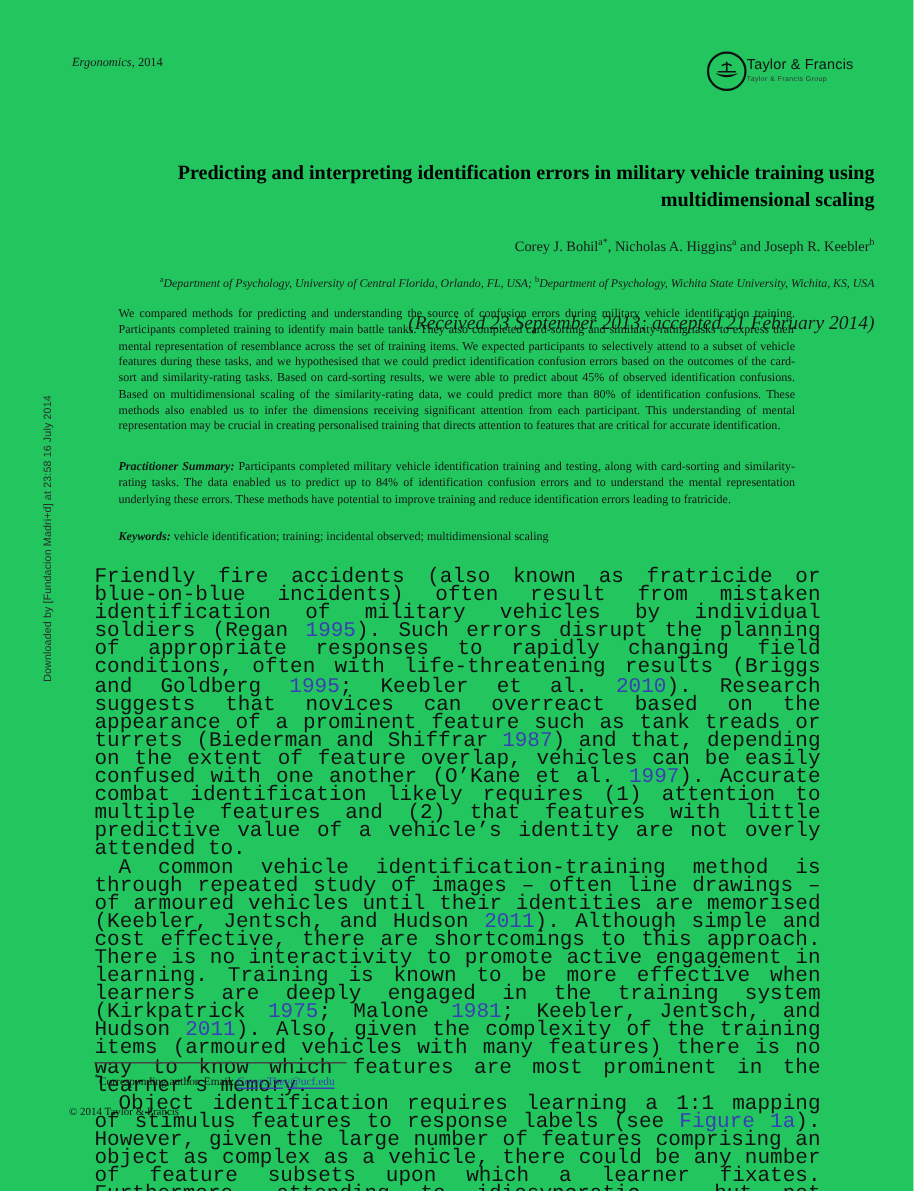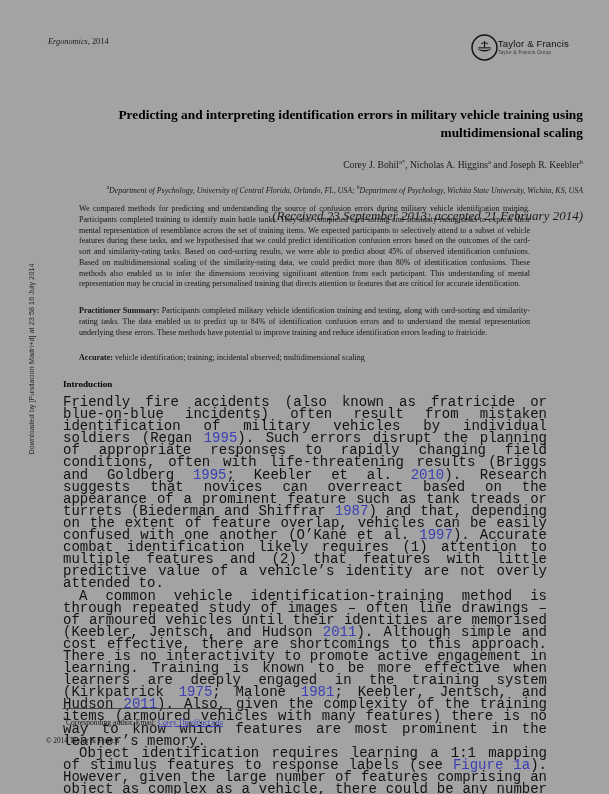--- a/index.html
+++ b/index.html
@@ -12,21 +12,21 @@
     height: 794px;
     position: relative;
     overflow: hidden;
     font-family: "Liberation Serif", serif;
     color: #1a1a1a;
   }
 
   .page {
     position: absolute;
     inset: 0;
-    background: #a3a3a3;
+    background: #22c55e;
     padding-left: 32px;
   }
 
   
   .download-stamp {
     position: absolute;
     left: -118px;
     top: 355px;
     width: 300px;
     transform: rotate(-90deg);
@@ -156,21 +156,21 @@
     margin: 16px 0 0 0;
     color: #141414;
   }
   .keywords-para {
     font-size: 8.05px;
     line-height: 10.75px;
     text-align: left;
     margin: 15px 0 0 0;
     color: #141414;
   }
-  .lbl-bold { font-weight: bold; }
+  .lbl-bold { font-weight: bold; font-style: italic; }
 
   
   .body-block {
     position: absolute;
     left: 63px;
     top: 379px;
     width: 484px;
   }
   .section-heading {
     font-size: 9.1px;
@@ -261,26 +261,25 @@
     <div class="affiliations"><sup>a</sup>Department of Psychology, University of Central Florida, Orlando, FL, USA; <sup>b</sup>Department of Psychology, Wichita State University, Wichita, KS, USA</div>
     <div class="received">(Received 23 September 2013; accepted 21 February 2014)</div>
   </div>
 
   <div class="abstract-block">
     <p class="abstract-para">We compared methods for predicting and understanding the source of confusion errors during military vehicle identification training. Participants completed training to identify main battle tanks. They also completed card-sorting and similarity-rating tasks to express their mental representation of resemblance across the set of training items. We expected participants to selectively attend to a subset of vehicle features during these tasks, and we hypothesised that we could predict identification confusion errors based on the outcomes of the card-sort and similarity-rating tasks. Based on card-sorting results, we were able to predict about 45% of observed identification confusions. Based on multidimensional scaling of the similarity-rating data, we could predict more than 80% of identification confusions. These methods also enabled us to infer the dimensions receiving significant attention from each participant. This understanding of mental representation may be crucial in creating personalised training that directs attention to features that are critical for accurate identification.</p>
     <p class="practitioner-para">
       <span class="lbl-bold">Practitioner Summary:</span><span> Participants completed military vehicle identification training and testing, along with card-sorting and similarity-rating tasks. The data enabled us to predict up to 84% of identification confusion errors and to understand the mental representation underlying these errors. These methods have potential to improve training and reduce identification errors leading to fratricide.</span>
     </p>
     <p class="keywords-para">
-      <span class="lbl-bold">Accurate:</span><span> vehicle identification; training; incidental observed; multidimensional scaling</span>
+      <span class="lbl-bold">Keywords:</span><span> vehicle identification; training; incidental observed; multidimensional scaling</span>
     </p>
   </div>
 
   <div class="body-block">
-    <h2 class="section-heading">Introduction</h2>
     <p class="body-para">Friendly fire accidents (also known as fratricide or blue-on-blue incidents) often result from mistaken identification of military vehicles by individual soldiers (Regan <span class="cite">1995</span>). Such errors disrupt the planning of appropriate responses to rapidly changing field conditions, often with life-threatening results (Briggs and Goldberg <span class="cite">1995</span>; Keebler et al. <span class="cite">2010</span>). Research suggests that novices can overreact based on the appearance of a prominent feature such as tank treads or turrets (Biederman and Shiffrar <span class="cite">1987</span>) and that, depending on the extent of feature overlap, vehicles can be easily confused with one another (O’Kane et al. <span class="cite">1997</span>). Accurate combat identification likely requires (1) attention to multiple features and (2) that features with little predictive value of a vehicle’s identity are not overly attended to.</p>
     <p class="body-para">A common vehicle identification-training method is through repeated study of images – often line drawings – of armoured vehicles until their identities are memorised (Keebler, Jentsch, and Hudson <span class="cite">2011</span>). Although simple and cost effective, there are shortcomings to this approach. There is no interactivity to promote active engagement in learning. Training is known to be more effective when learners are deeply engaged in the training system (Kirkpatrick <span class="cite">1975</span>; Malone <span class="cite">1981</span>; Keebler, Jentsch, and Hudson <span class="cite">2011</span>). Also, given the complexity of the training items (armoured vehicles with many features) there is no way to know which features are most prominent in the learner’s memory.</p>
     <p class="body-para">Object identification requires learning a 1:1 mapping of stimulus features to response labels (see <span class="cite">Figure 1a</span>). However, given the large number of features comprising an object as complex as a vehicle, there could be any number of feature subsets upon which a learner fixates. Furthermore, attending to idiosyncratic – but not predictive beyond the training set – features of training examples can lead to learning that is difficult to reverse (Biederman and Shiffrar <span class="cite">1987</span>). However, given the task of memorising several training items, focusing on a subset of outward physical features (even if unconsciously) may be effective and efficient. Over time, experienced learners will develop a deeper, knowledge-based understanding of the critical features for each vehicle type (i.e. other thought processes over and above perception and memory play a role). But within the operational environment, most military personnel making identification judgements may be relatively inexperienced. For example, upon encountering an armoured vehicle in the field, infantry must make rapid decisions to engage or retreat, and must communicate what they see to forces elsewhere. These identification judgements are often made in poor viewing conditions, including distance, rain or dust, and occlusion by other objects, as well as under time pressure</p>
   </div>
 
   <div class="footer-rule"></div>
   <div class="footnote">
     <sup>*</sup><span>Corresponding author. Email: </span><a class="email-link" href="#">Corey.They@ucf.edu</a>
   </div>
   <div class="copyright">© 2014 Taylor &amp; Francis</div>

